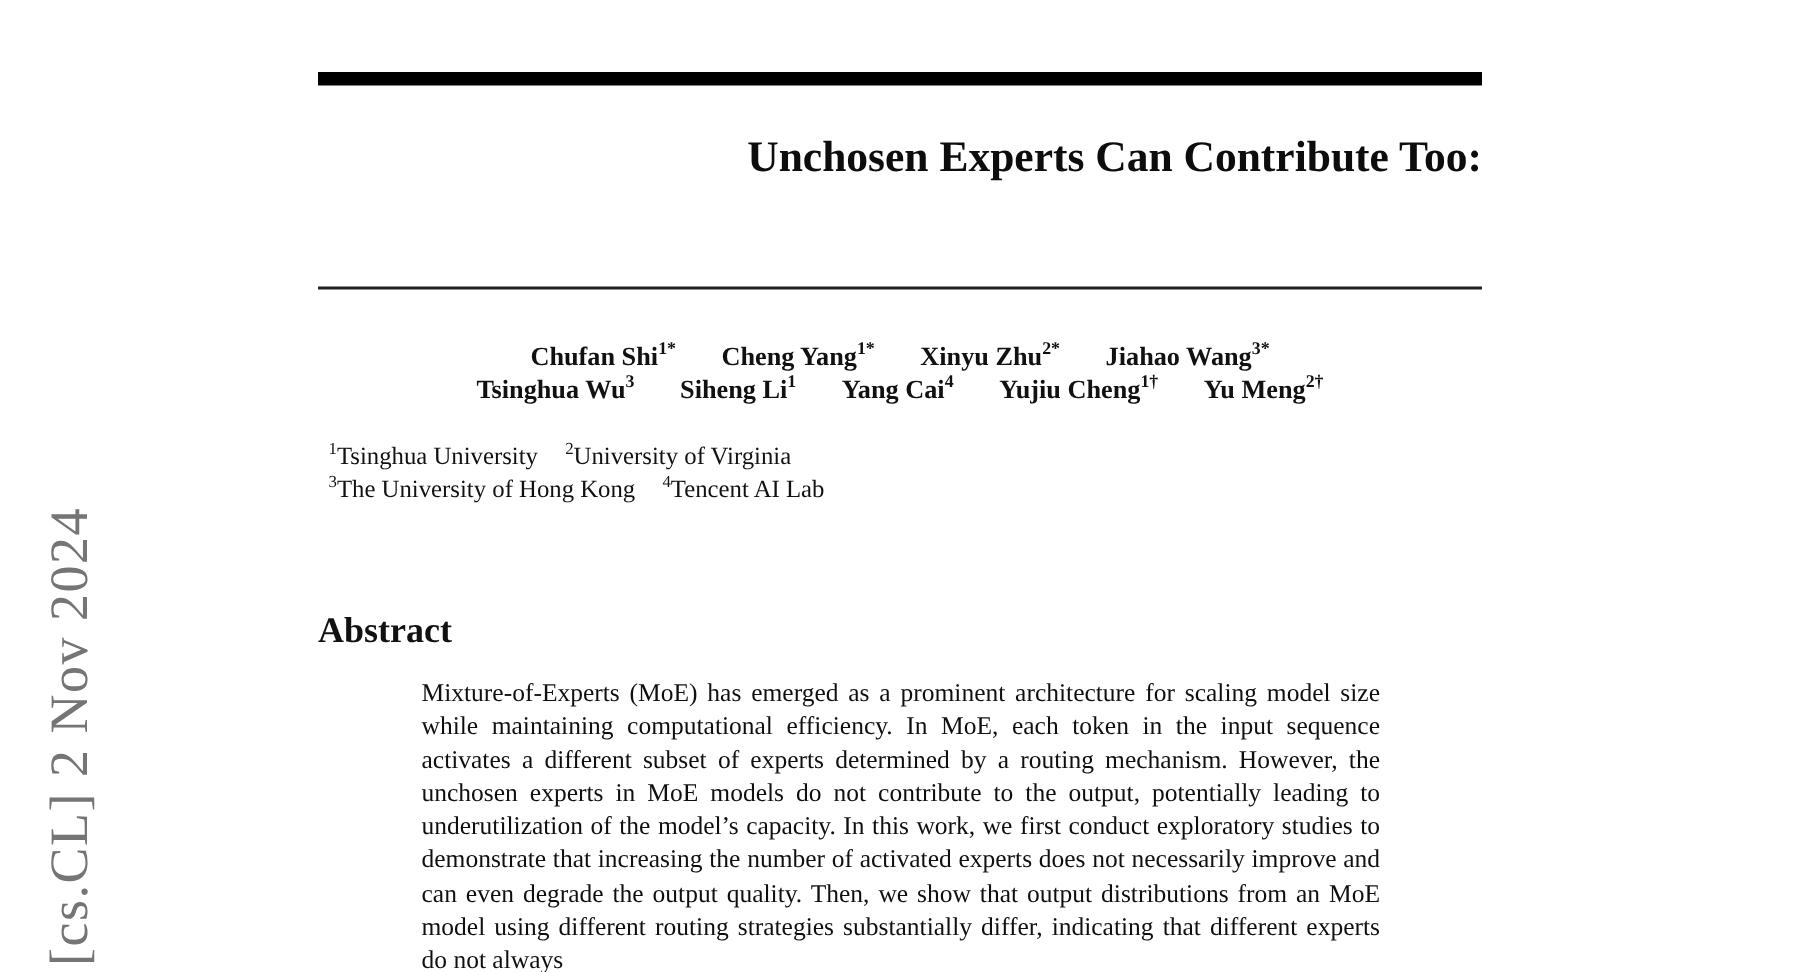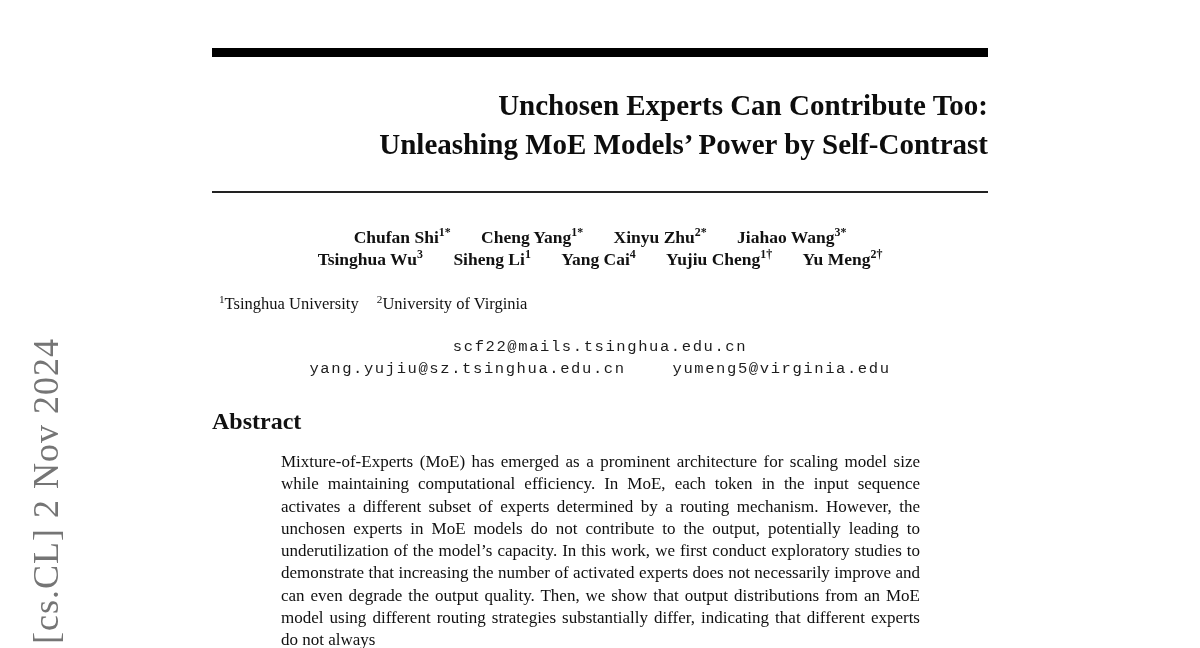--- a/index.html
+++ b/index.html
@@ -127,21 +127,20 @@
 <body>
 
 <div class="page">
 
   <div class="watermark">[cs.CL] 2 Nov 2024</div>
 
   <div class="topbar"></div>
 
   <h1 class="title">
     <span>Unchosen Experts Can Contribute Too:</span><br>
-    <span>Unleashing MoE Models’ Power by Self-Contrast</span>
   </h1>
 
   <div class="rule"></div>
 
   <div class="authors">
     <div class="author-row">
       <span class="author"><span>Chufan Shi</span><sup>1*</sup></span>
       <span class="author"><span>Cheng Yang</span><sup>1*</sup></span>
       <span class="author"><span>Xinyu Zhu</span><sup>2*</sup></span>
       <span class="author"><span>Jiahao Wang</span><sup>3*</sup></span>
@@ -153,29 +152,24 @@
       <span class="author"><span>Yujiu Cheng</span><sup>1†</sup></span>
       <span class="author"><span>Yu Meng</span><sup>2†</sup></span>
     </div>
   </div>
 
   <div class="affils">
     <div class="affil-row">
       <span class="affil"><sup>1</sup><span>Tsinghua University</span></span>
       <span class="affil"><sup>2</sup><span>University of Virginia</span></span>
     </div>
+    <div class="affil-row">
+      <span class="affil"><sup>3</sup><span>The University of Hong Kong</span></span>
+      <span class="affil"><sup>4</sup><span>Tencent AI Lab</span></span>
+    </div>
   </div>
 
-  <div class="emails">
-    <div class="email-row">
-      <span class="email">scf22@mails.tsinghua.edu.cn</span>
-    </div>
-    <div class="email-row">
-      <span class="email">yang.yujiu@sz.tsinghua.edu.cn</span>
-      <span class="email">yumeng5@virginia.edu</span>
-    </div>
-  </div>
 
   <h2 class="abstract-heading">Abstract</h2>
 
   <p class="abstract-text">Mixture-of-Experts (MoE) has emerged as a prominent architecture for scaling model size while maintaining computational efficiency. In MoE, each token in the input sequence activates a different subset of experts determined by a routing mechanism. However, the unchosen experts in MoE models do not contribute to the output, potentially leading to underutilization of the model’s capacity. In this work, we first conduct exploratory studies to demonstrate that increasing the number of activated experts does not necessarily improve and can even degrade the output quality. Then, we show that output distributions from an MoE model using different routing strategies substantially differ, indicating that different experts do not always</p>
 
 </div>
 
 </body></html>

